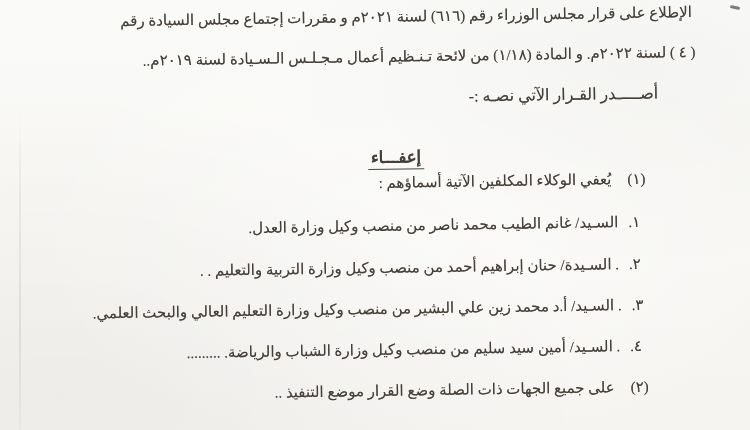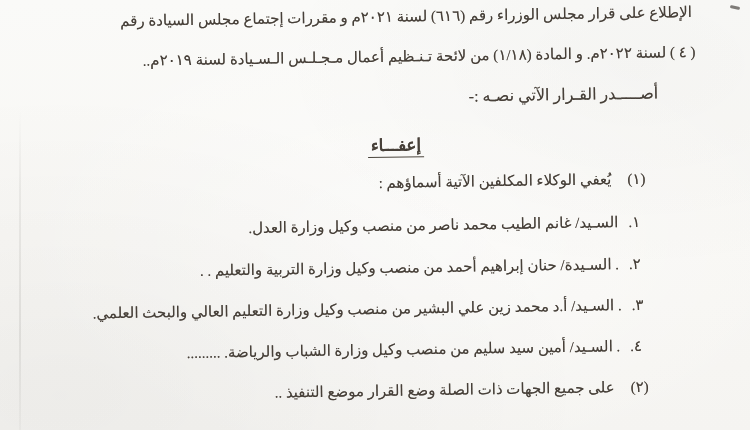--- a/index.html
+++ b/index.html
@@ -55,21 +55,21 @@
   .line {
     position: absolute;
     margin: 0;
     white-space: nowrap;
   }
   .l1 { top: 8px;  right: 55px; }
   .l2 { top: 48px; right: 52px; }
   .l3 { top: 88px; right: 90px; font-size: 16px; }
   .heading-wrap {
     position: absolute;
-    top: 136px;
+    top: 148px;
     right: 325px;
   }
   .heading {
     font-size: 16.5px;
     font-weight: 700;
     padding: 0 3px 2px 3px;
     border-bottom: 1.6px solid #4a443c;
   }
   .clause, .item {
     position: absolute;

